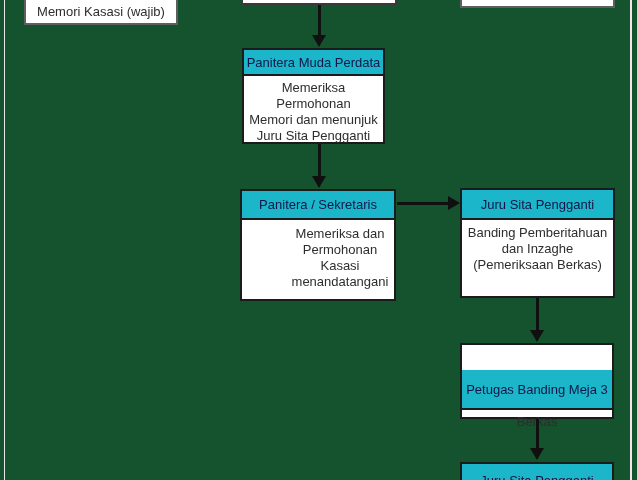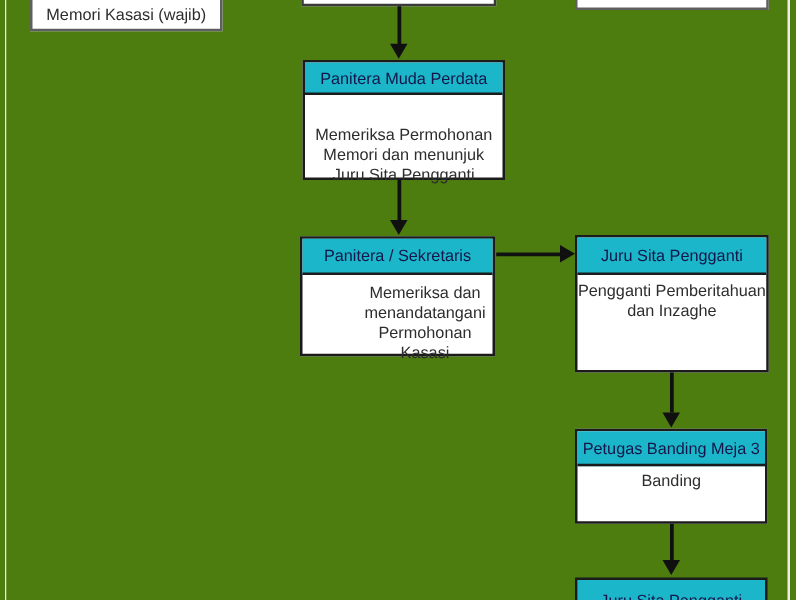--- a/index.html
+++ b/index.html
@@ -1,20 +1,20 @@
 <!DOCTYPE html>
 <html style="--header-bg: #1bb6c9; --header-text: #14154a; --body-text: #2d2d2d; --box-border: #1b1b1b; --arrow: #101010;"><head>
 <meta charset="utf-8">
 <style>
   html, body { margin: 0; padding: 0; background: #ffffff; }
   .page {
     position: relative;
     width: 637px;
     height: 480px;
-    background: #4d7c0f;
+    background: #14532d;
     overflow: hidden;
     font-family: "Liberation Sans", sans-serif;
   }
 
   
   .edge-line { position: absolute; top: 0; height: 480px; }
   .edge-left  { left: 4px;  width: 1px; background: #e8e8e8; }
   .edge-right { left: 630px; width: 2px; background: #f1e9e9; }
 
   
@@ -36,34 +36,34 @@
     line-height: 15px;
     text-align: center;
   }
   .fbox-body {
     color: var(--body-text, #2d2d2d);
     font-size: 13px;
     line-height: 16px;
     text-align: center;
   }
 
-  .b-pmp { left: 242px; top: 48px;  width: 162px; height: 96px; }
+  .b-pmp { left: 242px; top: 48px;  width: 143px; height: 96px; }
   .b-pmp .fbox-header { height: 26px; }
-  .b-pmp .fbox-body   { padding-top: 24px; }
+  .b-pmp .fbox-body   { padding-top: 4px; }
 
-  .b-ps  { left: 240px; top: 189px; width: 156px; height: 96px; }
+  .b-ps  { left: 240px; top: 189px; width: 156px; height: 112px; }
   .b-ps  .fbox-header { height: 29px; }
   .b-ps  .fbox-body   { padding-top: 6px; padding-left: 44px; }
 
   .b-js1 { left: 460px; top: 188px; width: 155px; height: 110px; }
   .b-js1 .fbox-header { height: 30px; }
   .b-js1 .fbox-body   { padding-top: 5px; }
 
   .b-pb  { left: 460px; top: 343px; width: 154px; height: 76px; }
-  .b-pb  .fbox-header { height: 28px; }
+  .b-pb  .fbox-header { height: 40px; margin-top: 25px; }
   .b-pb  .fbox-body   { padding-top: 4px; }
 
   .b-js2 { left: 460px; top: 462px; width: 154px; height: 60px; }
   .b-js2 .fbox-header { height: 56px; align-items: flex-start; padding-top: 9px; }
 
   
   .cutbox { position: absolute; box-sizing: border-box; background: #ffffff; }
   .cut-memori {
     left: 24px; top: -40px; width: 154px; height: 65px;
     border: 2px solid #5f5f5f;
@@ -126,43 +126,44 @@
     </div>
   </div>
 
   <div class="stem a2-stem"></div>
   <div class="head head-down a2-head"></div>
 
   <div class="fbox b-ps">
     <div class="fbox-header">Panitera / Sekretaris</div>
     <div class="fbox-body">
       <div>Memeriksa dan</div>
+      <div>Permohonan Kasasi</div>
       <div>menandatangani</div>
-      <div>Permohonan Kasasi</div>
     </div>
   </div>
 
   <div class="stem a3-stem"></div>
   <div class="head head-right a3-head"></div>
 
   <div class="fbox b-js1">
     <div class="fbox-header">Juru Sita Pengganti</div>
     <div class="fbox-body">
-      <div>Pengganti Pemberitahuan</div>
+      <div>Banding Pemberitahuan</div>
       <div><span>dan </span><span class="italic">Inzaghe</span></div>
+      <div>(Pemeriksaan Berkas)</div>
     </div>
   </div>
 
   <div class="stem a4-stem"></div>
   <div class="head head-down a4-head"></div>
 
   <div class="fbox b-pb">
     <div class="fbox-header">Petugas Banding Meja 3</div>
     <div class="fbox-body">
-      <div>Banding</div>
+      <div>Berkas</div>
     </div>
   </div>
 
   <div class="stem a5-stem"></div>
   <div class="head head-down a5-head"></div>
 
   <div class="fbox b-js2">
     <div class="fbox-header">Juru Sita Pengganti</div>
   </div>
 

